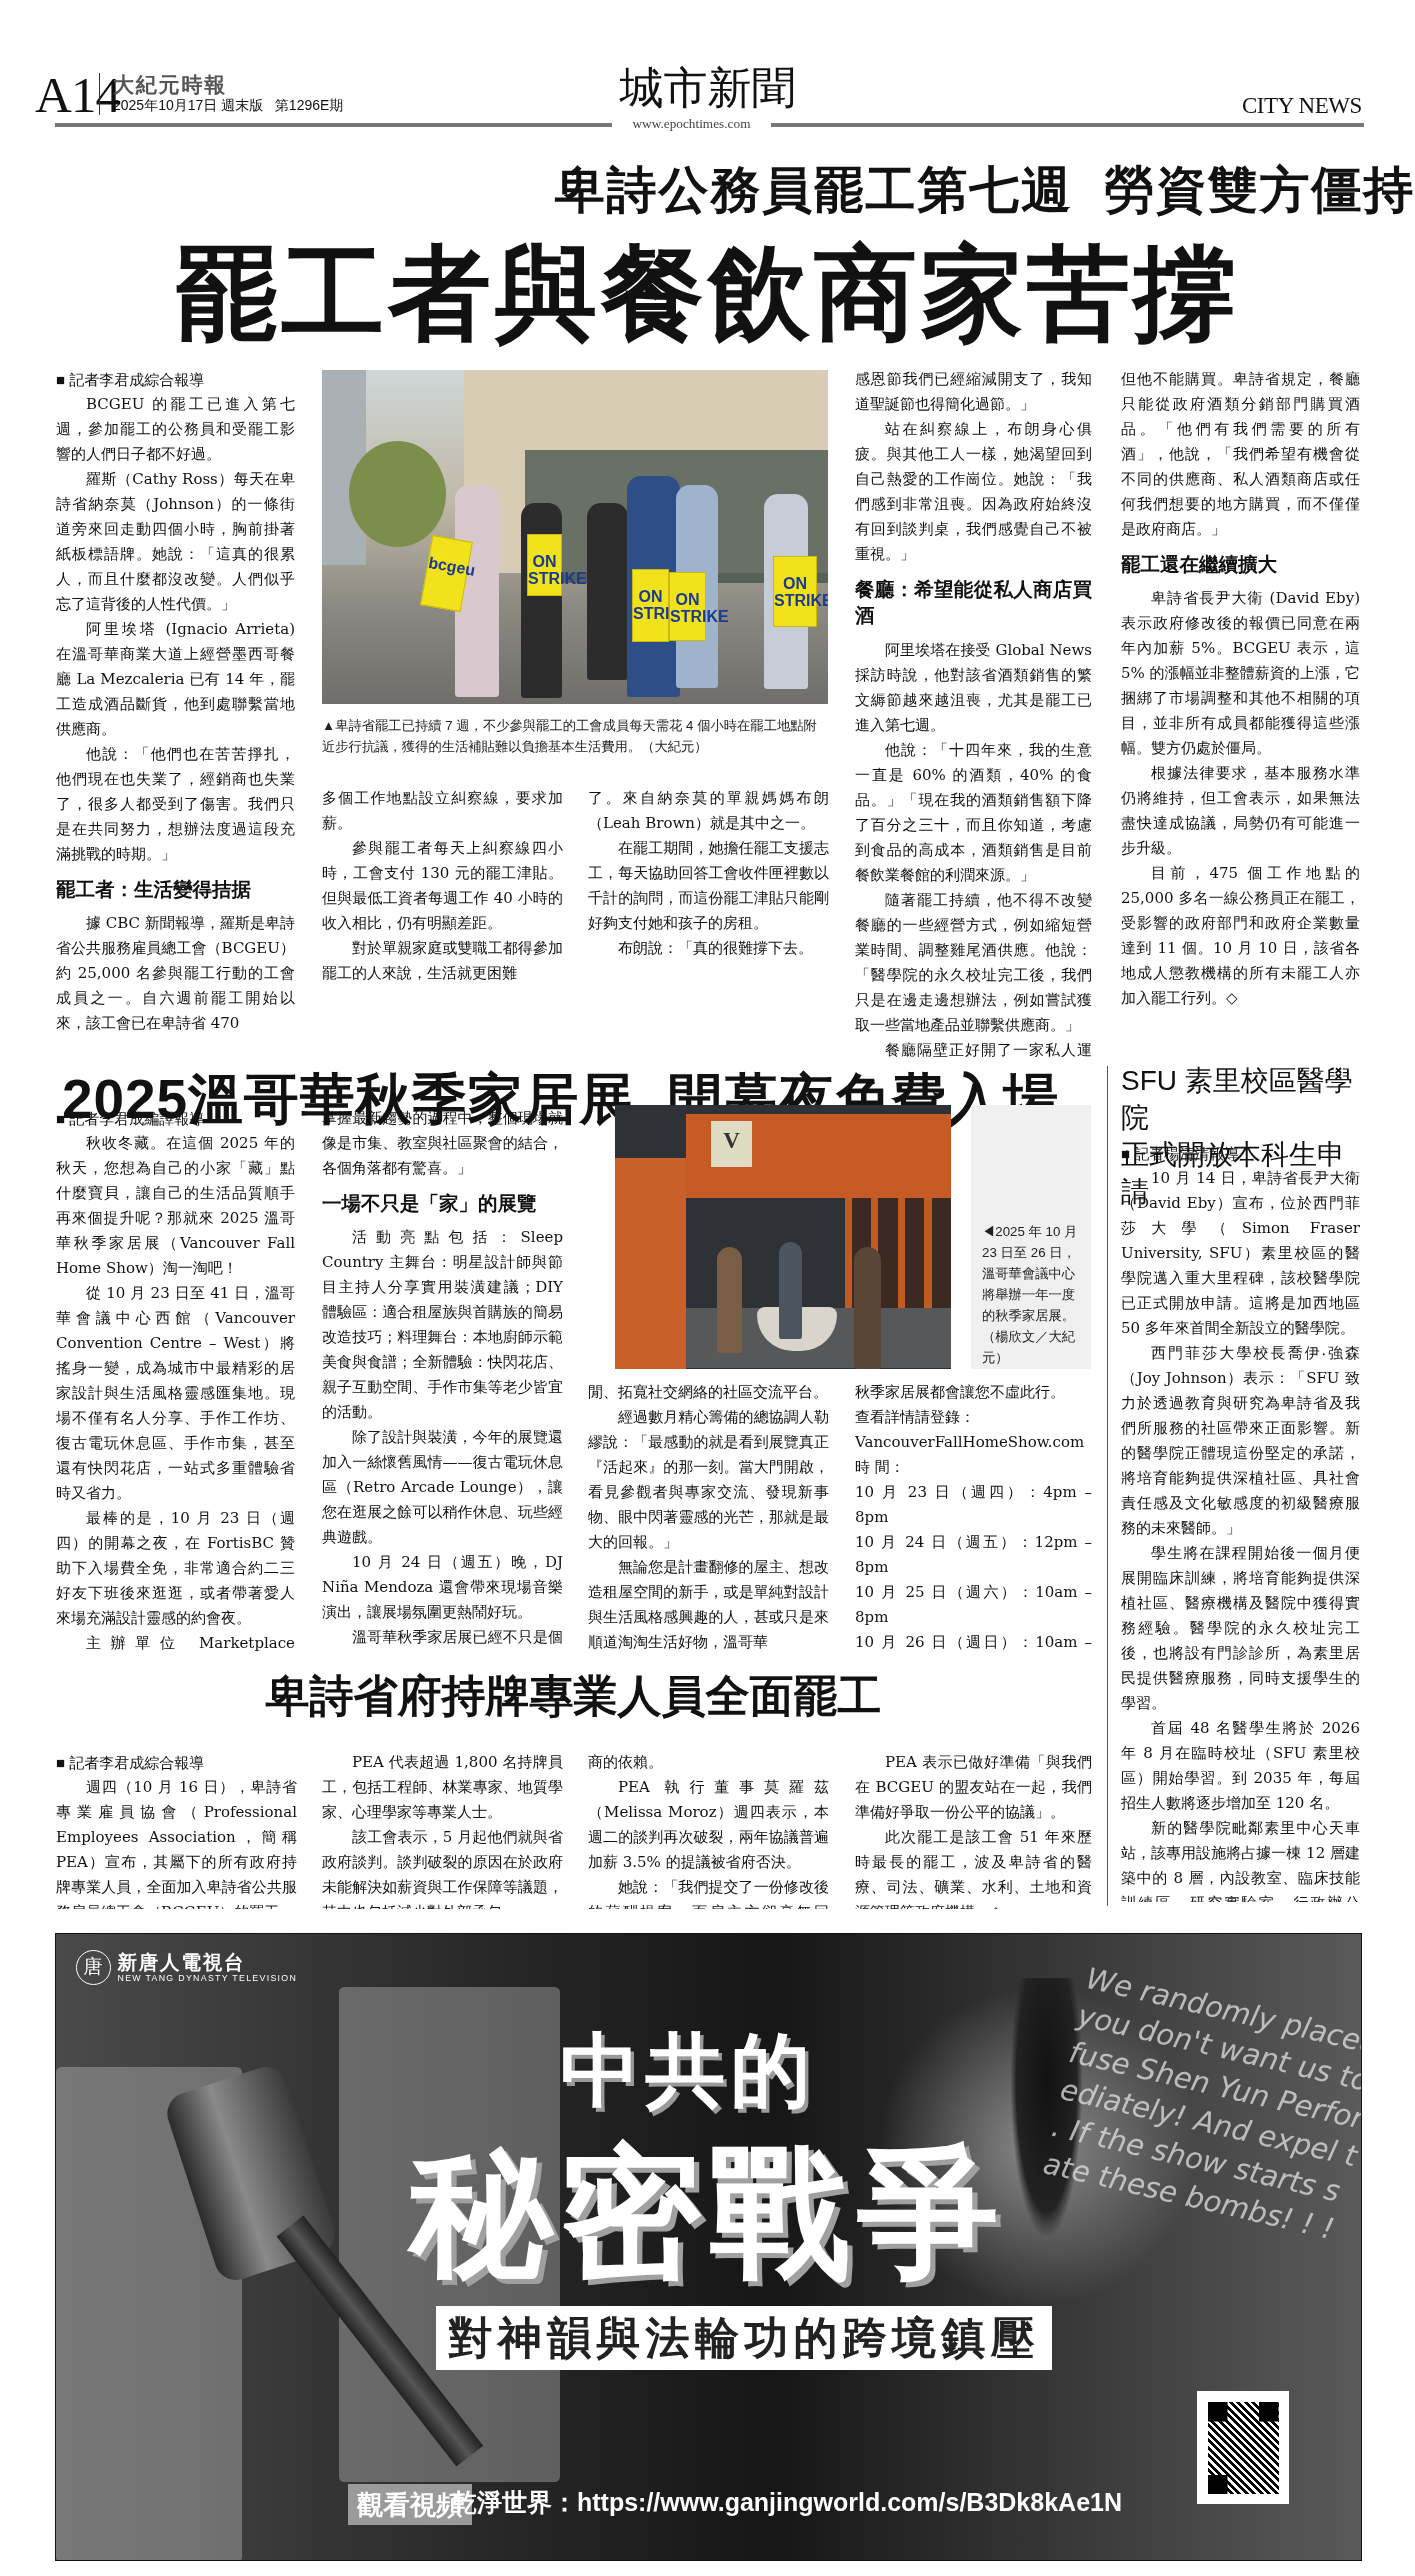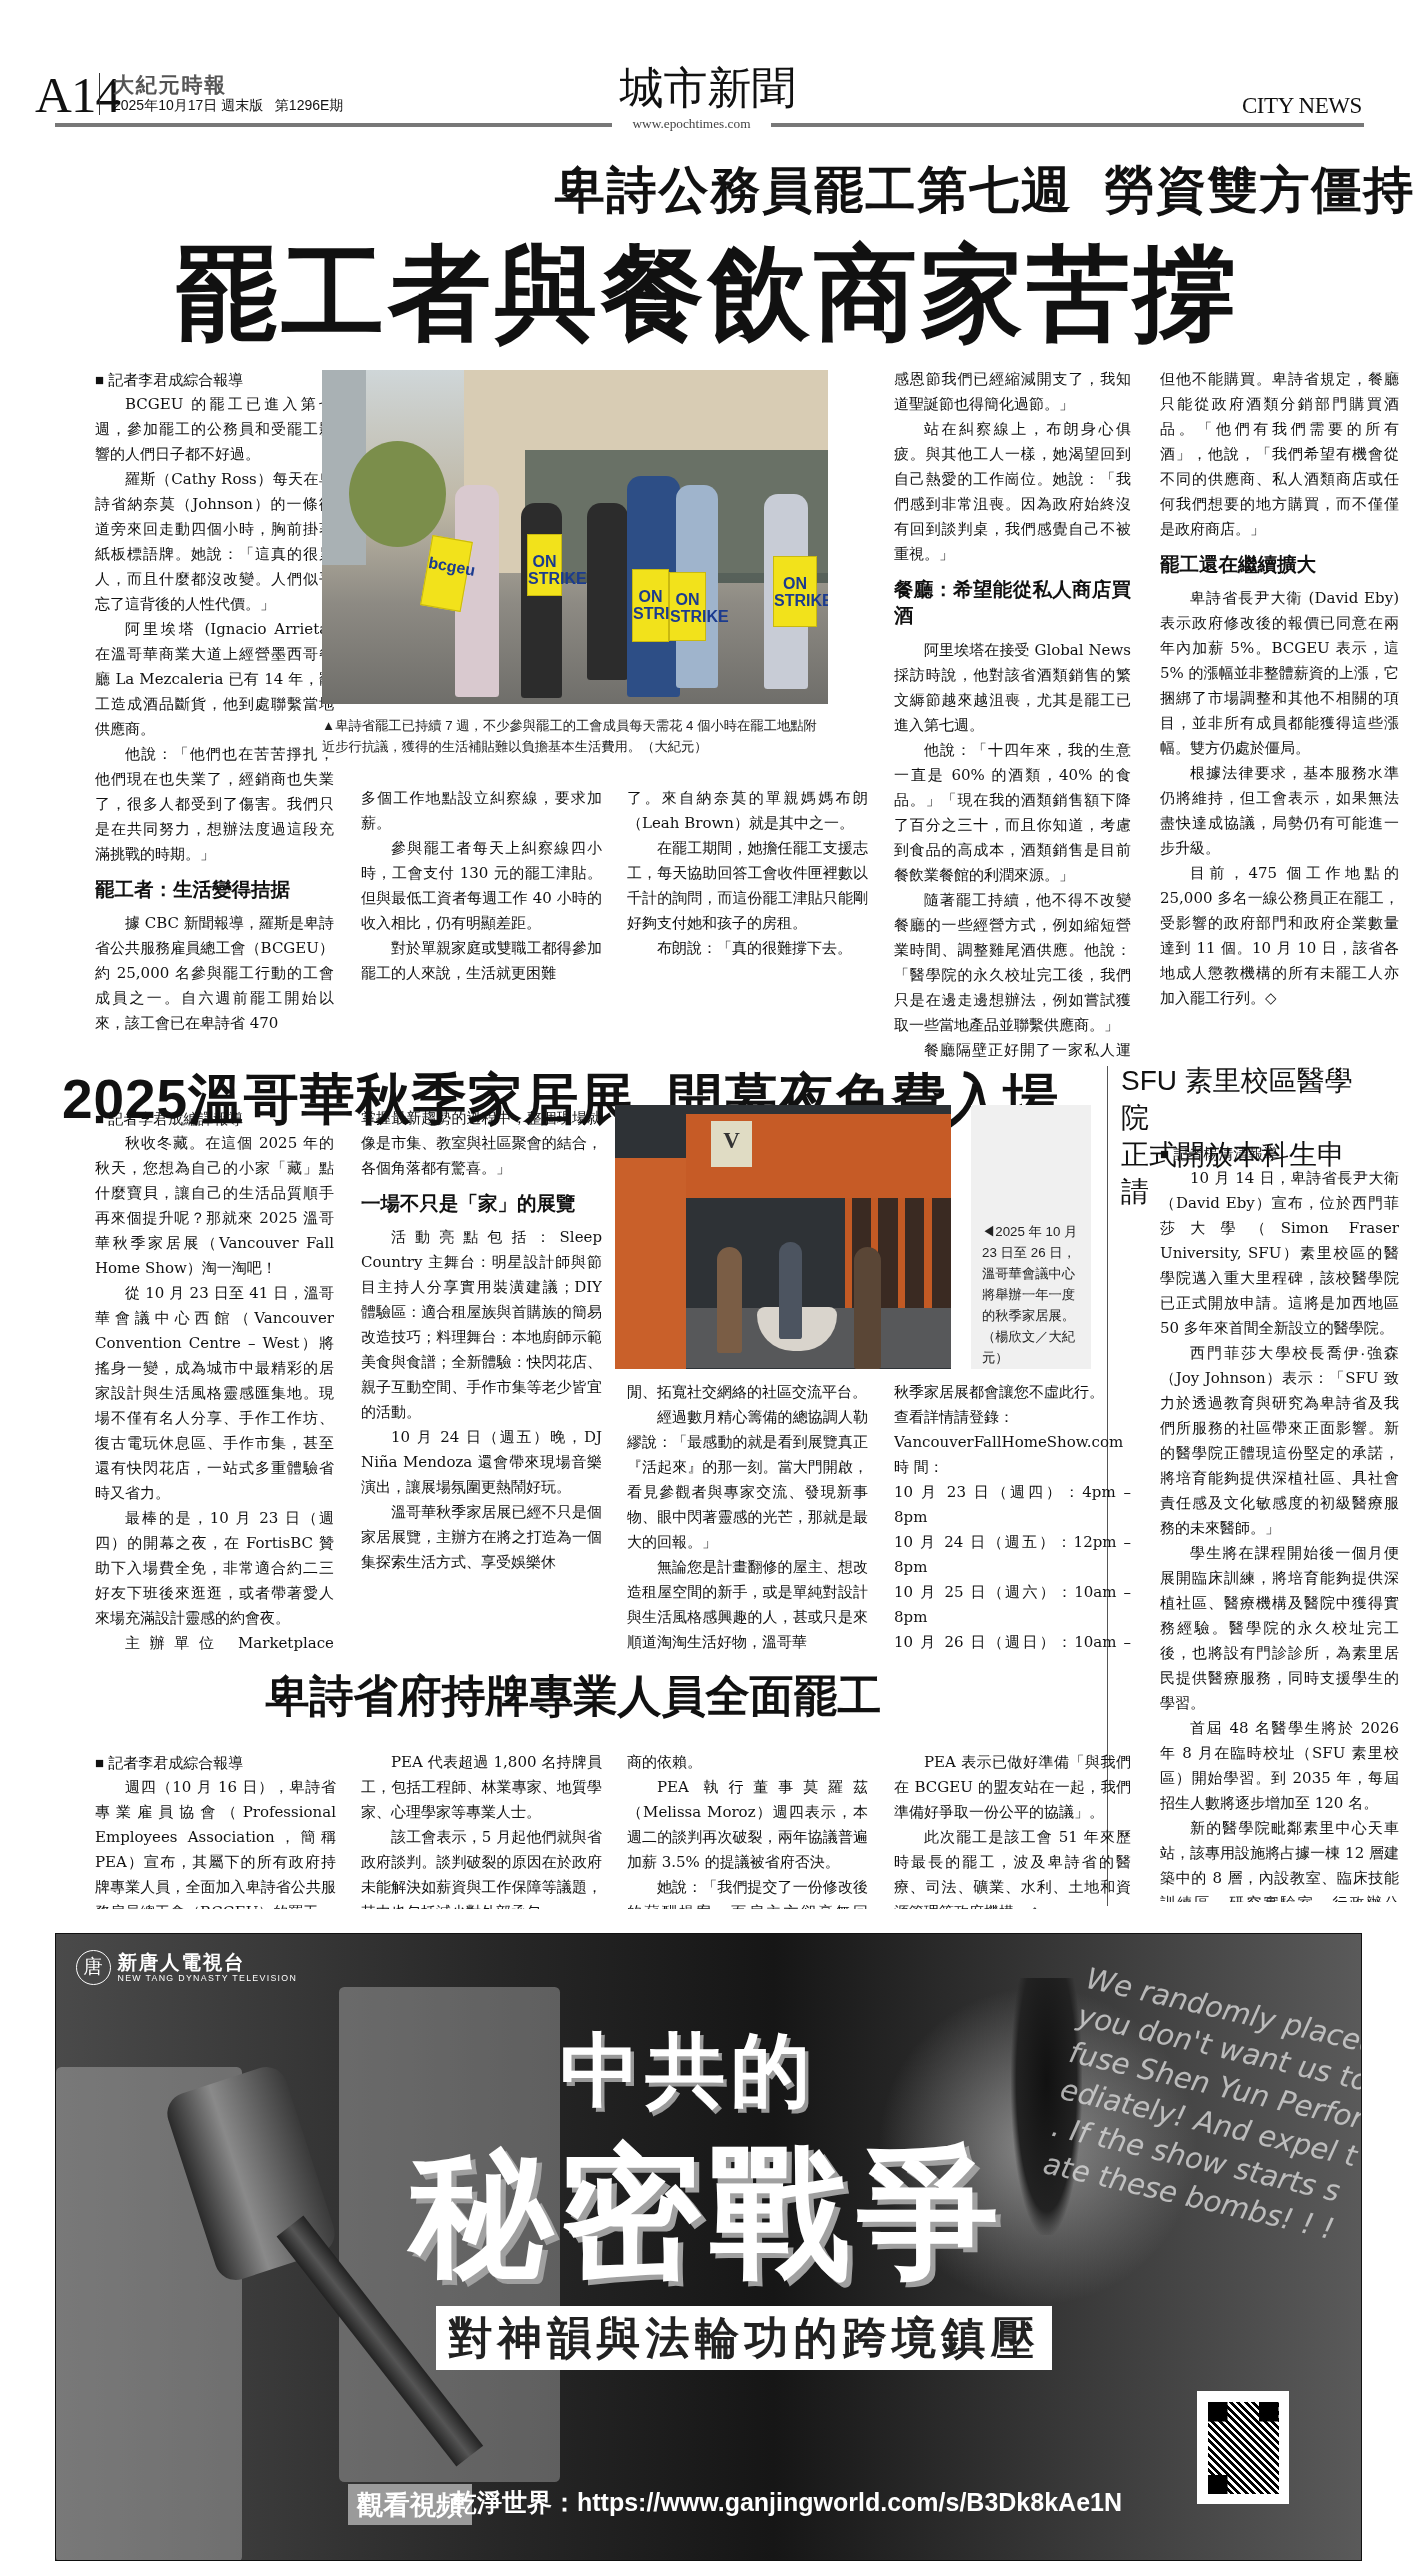--- a/index.html
+++ b/index.html
@@ -19,21 +19,21 @@
   .site-url { left: 612px; top: 116px; width: 159px; text-align: center; font-family: "Liberation Serif", serif; font-size: 13.3px; color: #444; }
 
   
   .sub-headline { left: 0; width: 1415px; top: 159px; text-align: right; font-family: "Liberation Sans", sans-serif; font-weight: bold; font-size: 50px; line-height: 62px; letter-spacing: 1.8px; white-space: pre; }
   .main-headline { left: 0; width: 1415px; top: 232px; text-align: center; font-family: "DejaVu Serif", serif; font-weight: bold; font-size: 103px; line-height: 122px; letter-spacing: 3.5px; }
   .h2-head { font-family: "Liberation Sans", sans-serif; font-weight: bold; font-size: 55px; line-height: 71px; white-space: pre; letter-spacing: 0.9px; }
   .h3-head { font-family: "Liberation Sans", sans-serif; font-weight: bold; font-size: 44px; line-height: 62px; }
   .side-head { font-family: "Liberation Sans", sans-serif; font-size: 28px; line-height: 37px; }
 
   
-  .col { position: absolute; font-size: 15px; line-height: 25px; text-align: justify; overflow: hidden; margin-left: 39px; }
+  .col { position: absolute; font-size: 15px; line-height: 25px; text-align: justify; overflow: hidden; }
   .col p { text-indent: 2em; }
   .byline { font-family: "Liberation Sans", sans-serif; font-size: 15px; line-height: 25px; text-indent: 0 !important; }
   .byline::before { content: "■ "; }
   .subhead { font-family: "Liberation Sans", sans-serif; font-weight: bold; font-size: 19.5px; line-height: 26.5px; margin: 8.8px 0 8.8px; text-indent: 0 !important; }
   .caption { font-family: "Liberation Sans", sans-serif; font-size: 13.3px; line-height: 21px; color: #222; }
 
   .vrule { width: 0.9px; background: #555; }
 
   
   .photo { position: absolute; overflow: hidden; }
@@ -161,20 +161,21 @@
   <p>秋收冬藏。在這個 2025 年的秋天，您想為自己的小家「藏」點什麼寶貝，讓自己的生活品質順手再來個提升呢？那就來 2025 溫哥華秋季家居展（Vancouver Fall Home Show）淘一淘吧！</p>
   <p>從 10 月 23 日至 41 日，溫哥華會議中心西館（Vancouver Convention Centre – West）將搖身一變，成為城市中最精彩的居家設計與生活風格靈感匯集地。現場不僅有名人分享、手作工作坊、復古電玩休息區、手作市集，甚至還有快閃花店，一站式多重體驗省時又省力。</p>
   <p>最棒的是，10 月 23 日（週四）的開幕之夜，在 FortisBC 贊助下入場費全免，非常適合約二三好友下班後來逛逛，或者帶著愛人來場充滿設計靈感的約會夜。</p>
   <p>主辦單位 Marketplace Events 活動協調員勒繆（Madelyne Lemieux）說：「在探索新想法、與專家交流、</p>
 </div>
 
 <div class="col" style="left:322px;top:1106px;width:241px;height:548px;">
   <p style="text-indent:0">掌握最新趨勢的過程中，整個現場就像是市集、教室與社區聚會的結合，各個角落都有驚喜。」</p>
   <div class="subhead">一場不只是「家」的展覽</div>
   <p>活動亮點包括：Sleep Country 主舞台：明星設計師與節目主持人分享實用裝潢建議；DIY 體驗區：適合租屋族與首購族的簡易改造技巧；料理舞台：本地廚師示範美食與食譜；全新體驗：快閃花店、親子互動空間、手作市集等老少皆宜的活動。</p>
+  <p>除了設計與裝潢，今年的展覽還加入一絲懷舊風情——復古電玩休息區（Retro Arcade Lounge），讓您在逛展之餘可以稍作休息、玩些經典遊戲。</p>
   <p>10 月 24 日（週五）晚，DJ Niña Mendoza 還會帶來現場音樂演出，讓展場氛圍更熱鬧好玩。</p>
   <p>溫哥華秋季家居展已經不只是個家居展覽，主辦方在將之打造為一個集探索生活方式、享受娛樂休</p>
 </div>
 
 <div class="photo home-photo">
   <div class="wall"></div>
   <div class="beam"></div>
   <div class="logo">V</div>
   <div class="shelf"></div>
   <div class="floor"></div>

